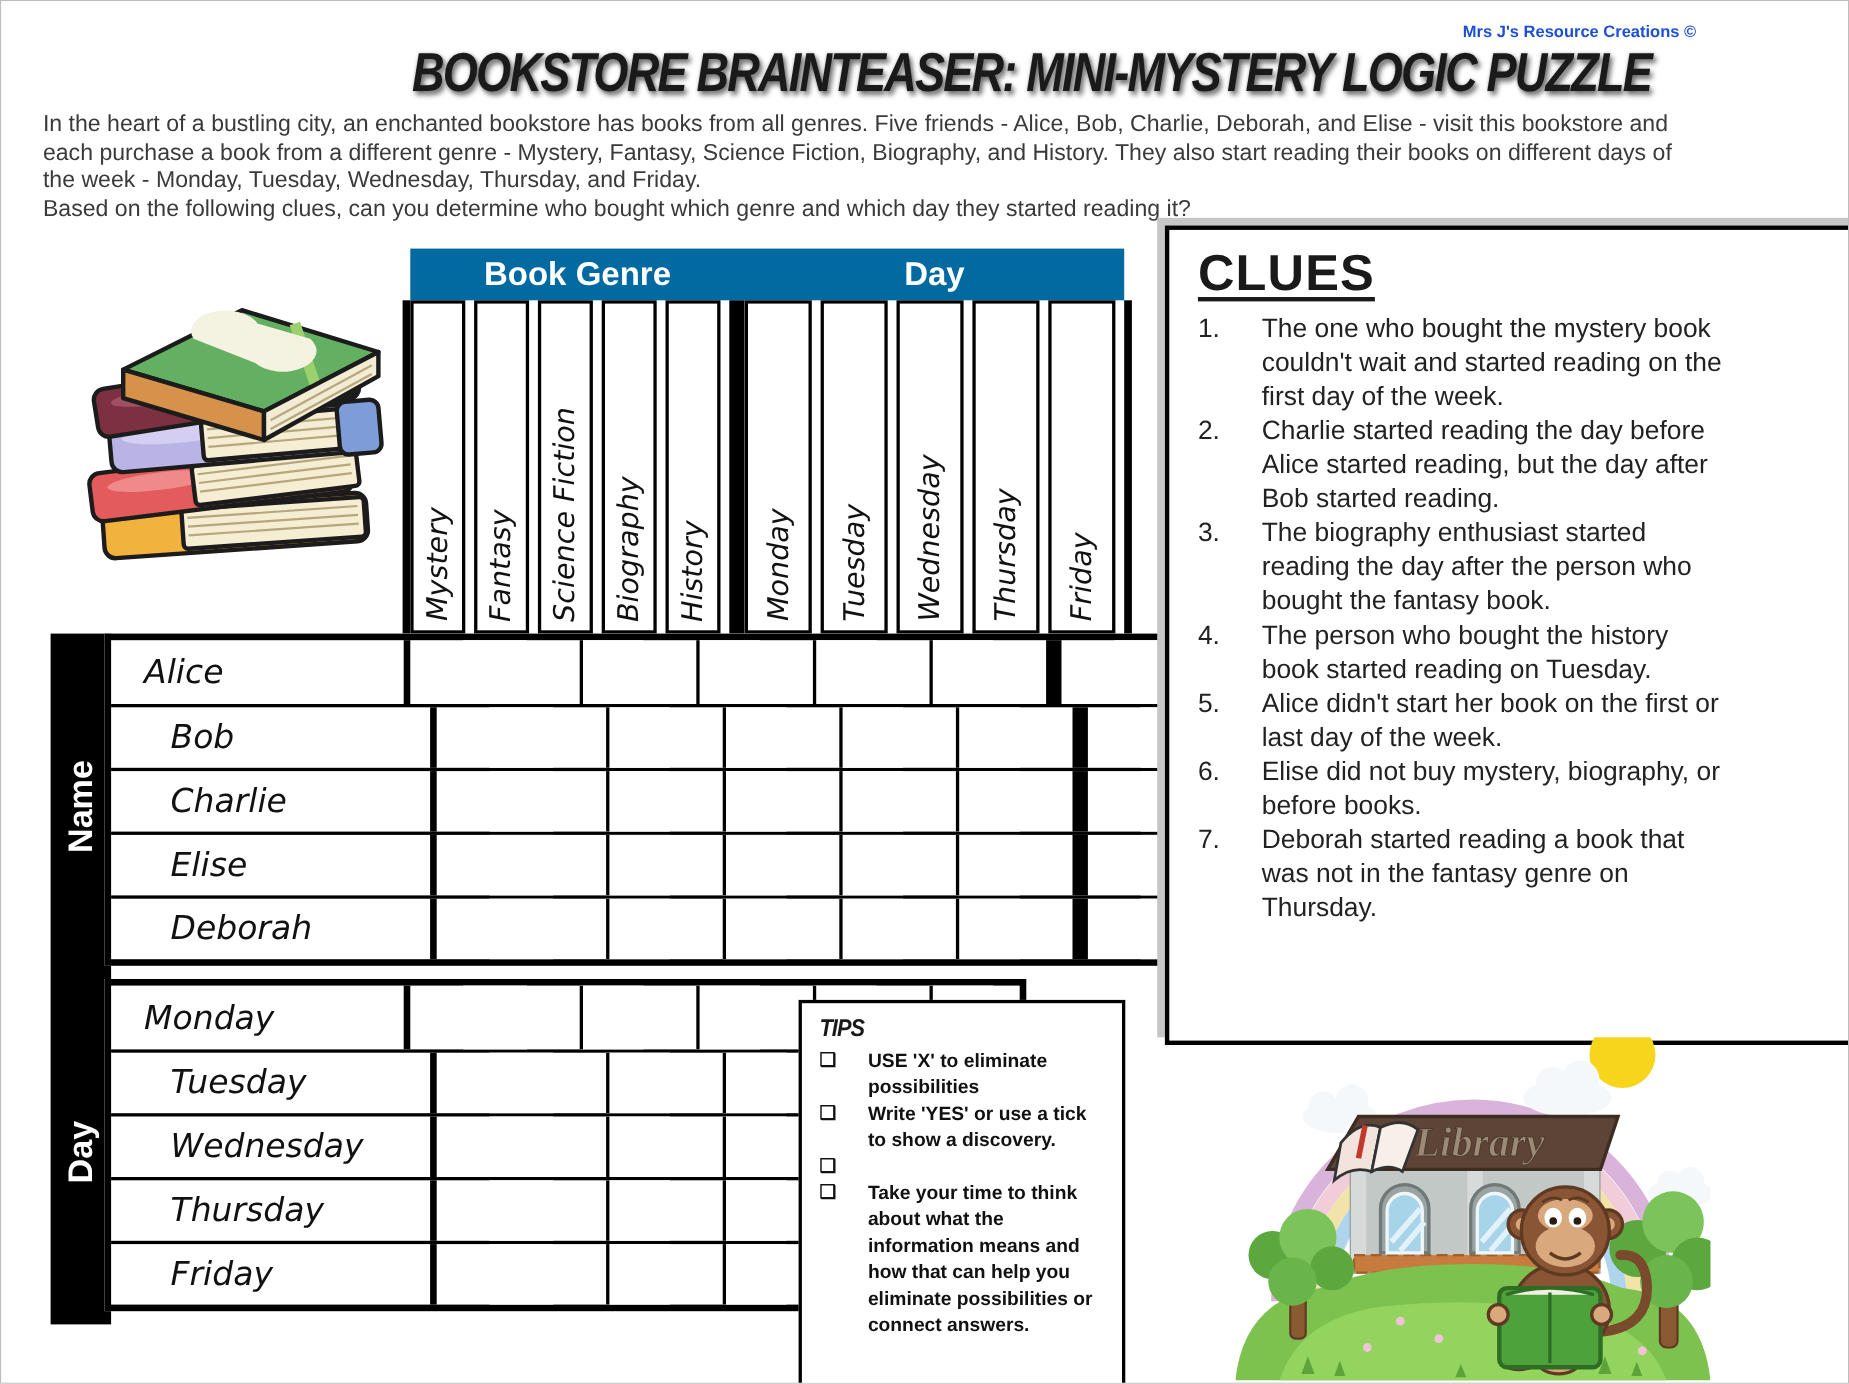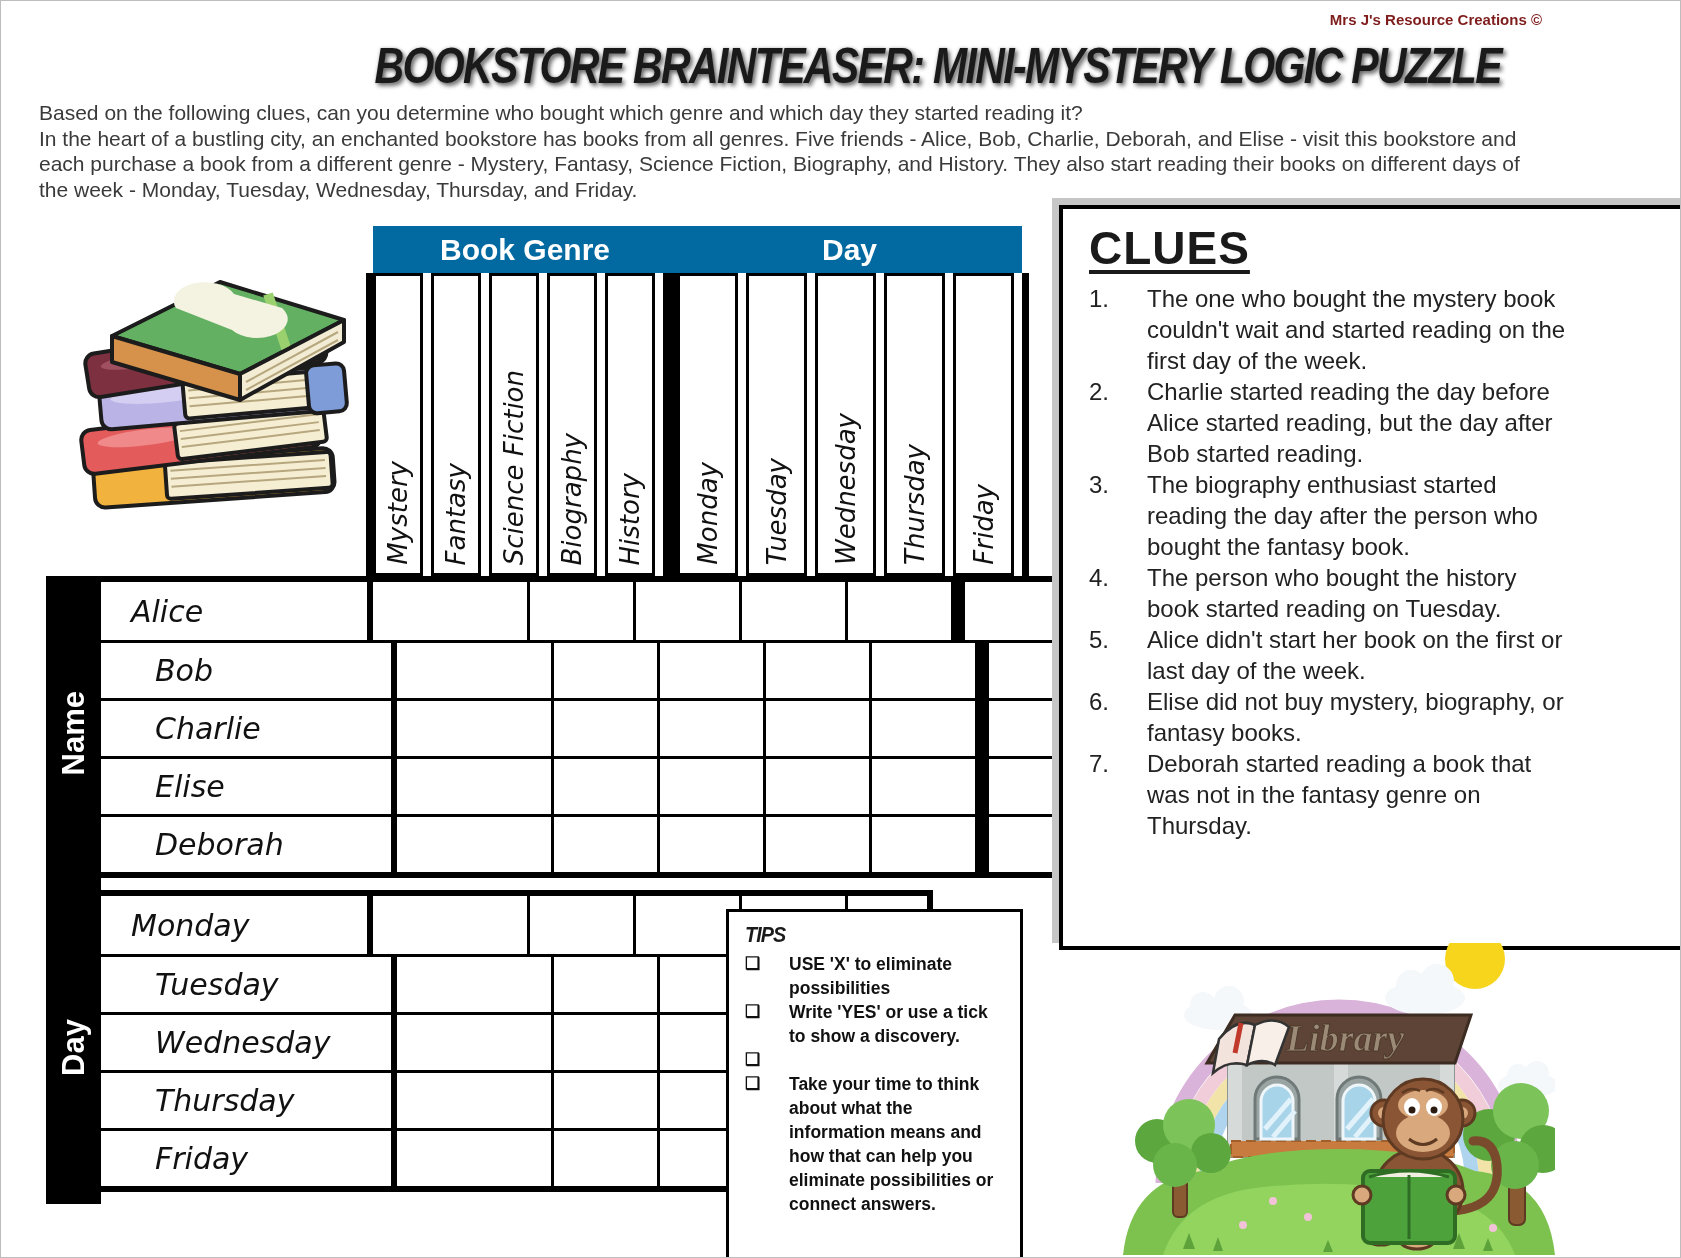--- a/index.html
+++ b/index.html
@@ -1,19 +1,19 @@
 <!DOCTYPE html>
 <html><head>
 <meta charset="utf-8">
 <style>
   html,body{margin:0;padding:0;background:#e8e8e8;}
   #page{position:relative;width:1679px;height:1256px;background:#fff;border:1px solid #bdbdbd;
         overflow:hidden;font-family:"Liberation Sans",sans-serif;color:#1a1a1a;}
   
-  .copyright{position:absolute;top:10px;right:138px;font-size:15px;font-weight:bold;color:#7f1d1d;}
+  .copyright{position:absolute;top:20px;right:138px;font-size:15px;font-weight:bold;color:#1d4ed8;}
   .title{position:absolute;top:36px;left:250px;width:1110px;text-align:center;text-decoration:underline;}
   .title span{display:inline-block;font-size:50px;font-weight:bold;font-style:italic;
      letter-spacing:-2px;transform:scaleX(.82);transform-origin:center;
      text-shadow:3px 3px 5px rgba(0,0,0,.55),0 0 4px rgba(0,0,0,.25);white-space:nowrap;}
   .intro{position:absolute;top:99px;left:38px;width:1482px;font-size:21px;line-height:25.5px;color:#3a3a3a;}
   .intro p{margin:0;}
   
   .hdrbar{position:absolute;left:372px;top:225px;width:649px;height:47px;background:#0369a1;display:flex;}
   .hdrbar .hg{width:304px;} .hdrbar .hd{width:345px;}
   .hdrbar span{display:flex;align-items:center;justify-content:center;height:100%;
@@ -64,22 +64,22 @@
   .art-library{position:absolute;left:1122px;top:942px;}
 </style>
 </head>
 <body>
 
 <div id="page">
 
   <div class="copyright">Mrs J's Resource Creations ©</div>
   <div class="title"><span>BOOKSTORE BRAINTEASER: MINI-MYSTERY LOGIC PUZZLE</span></div>
   <div class="intro">
+    <p>In the heart of a bustling city, an enchanted bookstore has books from all genres. Five friends - Alice, Bob, Charlie, Deborah, and Elise - visit this bookstore and each purchase a book from a different genre - Mystery, Fantasy, Science Fiction, Biography, and History. They also start reading their books on different days of the week - Monday, Tuesday, Wednesday, Thursday, and Friday.</p>
     <p>Based on the following clues, can you determine who bought which genre and which day they started reading it?</p>
-    <p>In the heart of a bustling city, an enchanted bookstore has books from all genres. Five friends - Alice, Bob, Charlie, Deborah, and Elise - visit this bookstore and each purchase a book from a different genre - Mystery, Fantasy, Science Fiction, Biography, and History. They also start reading their books on different days of the week - Monday, Tuesday, Wednesday, Thursday, and Friday.</p>
   </div>
 
   <svg class="art-books" width="312" height="284" viewBox="0 0 312 284">
     <g stroke="#1c1c1c" stroke-width="4" stroke-linejoin="round">
 
       <g transform="rotate(-4 155 235)">
         <rect x="38" y="212" width="240" height="44" rx="10" fill="#f2b23e"></rect>
         <rect x="110" y="216" width="166" height="36" rx="4" fill="#f6eed2"></rect>
         <path d="M115 224 H270 M115 232 H270 M115 240 H270" stroke="#b7a77e" stroke-width="2"></path>
       </g>
@@ -317,21 +317,21 @@
     <div class="clue">
       <span class="cnum">4.</span>
         <span class="ctext">The person who bought the history book started reading on Tuesday.</span>
     </div>
     <div class="clue">
       <span class="cnum">5.</span>
         <span class="ctext">Alice didn't start her book on the first or last day of the week.</span>
     </div>
     <div class="clue">
       <span class="cnum">6.</span>
-        <span class="ctext">Elise did not buy mystery, biography, or fantasy books.</span>
+        <span class="ctext">Elise did not buy mystery, biography, or before books.</span>
     </div>
     <div class="clue">
       <span class="cnum">7.</span>
         <span class="ctext">Deborah started reading a book that was not in the fantasy genre on Thursday.</span>
     </div>
   </div>
 
   <svg class="art-library" width="432" height="312" viewBox="0 0 432 312">
 
     <g fill="none">

